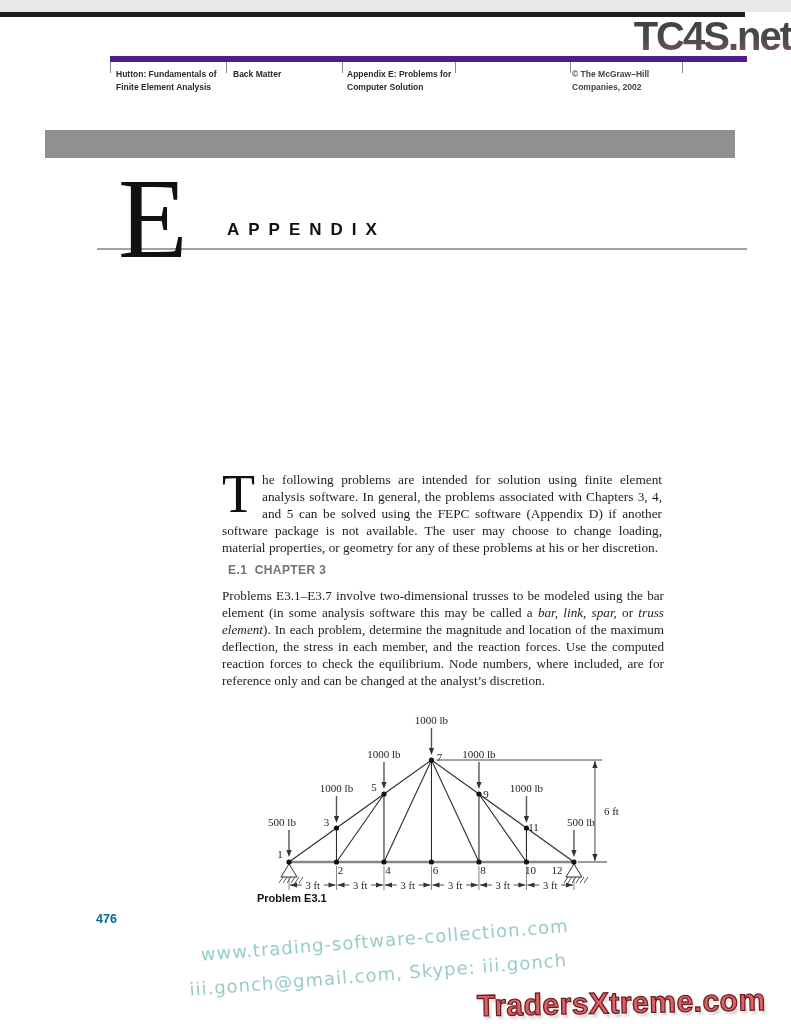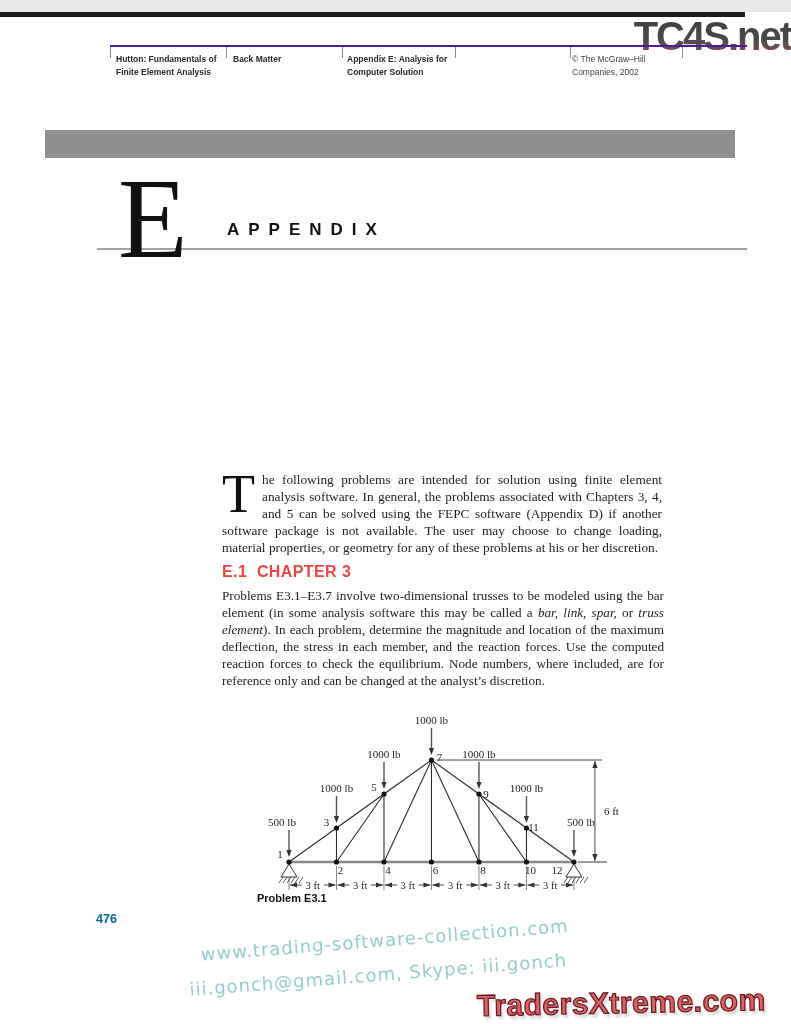--- a/index.html
+++ b/index.html
@@ -9,43 +9,43 @@
   
   .topbar{position:absolute;left:0;top:0;width:745px;height:5px;background:#1c1c1c;}
 
   
   .tc4s{position:absolute;left:583px;top:2px;width:208px;font-family:"Liberation Sans",sans-serif;
         font-weight:800;font-size:40px;letter-spacing:-2px;text-align:right;
         background:linear-gradient(180deg,#3d3d3f 0%,#4a4a4c 55%,#8a5151 95%);
         -webkit-background-clip:text;background-clip:text;color:transparent;}
 
   
-  .hdr{position:absolute;left:110px;top:33px;width:637px;border-top:2px solid #4c1d95;}
+  .hdr{position:absolute;left:110px;top:44px;width:637px;border-top:6px solid #4c1d95;}
   .hdr .tick{position:absolute;top:0;width:1px;height:11px;background:#8a8a8a;}
   .hdr .htxt{position:absolute;top:6px;font-family:"Liberation Sans",sans-serif;
              font-size:8.5px;font-weight:bold;color:#2a2a2a;line-height:1.55;}
-  .hdr .htxt.light{font-weight:normal;color:#444;}
+  .hdr .htxt.light{font-weight:bold;color:#444;}
 
   .graybar{position:absolute;left:45px;top:118px;width:690px;height:28px;background:#8f9092;}
 
   .bigE{position:absolute;left:118px;top:150px;font-family:"Liberation Serif",serif;
         font-size:114px;line-height:1;color:#111;z-index:3;}
   .appword{position:absolute;left:227px;top:208px;font-family:"Liberation Sans",sans-serif;
            font-size:17px;font-weight:bold;letter-spacing:9px;color:#111;}
   .apprule{position:absolute;left:97px;top:236px;width:650px;height:2px;background:#a3a3a3;}
 
   .title{position:absolute;left:222px;top:350px;width:430px;font-family:"Liberation Sans",sans-serif;
          font-size:30px;font-weight:bold;line-height:34px;letter-spacing:-0.3px;color:#141414;}
 
   .intro{position:absolute;left:222px;top:459px;width:440px;font-size:13.3px;line-height:17px;
          text-align:justify;color:#1d1d1d;}
   .dropcap{float:left;font-size:54px;line-height:42px;padding-right:7px;padding-top:2px;color:#111;}
 
-  .sechead{position:absolute;left:222px;top:551px;font-family:"Liberation Sans",sans-serif;
-           font-size:16px;font-weight:bold;letter-spacing:0.4px;color:#ef4444;white-space:pre;}
+  .sechead{position:absolute;left:228px;top:551px;font-family:"Liberation Sans",sans-serif;
+           font-size:12px;font-weight:bold;letter-spacing:0.4px;color:#737373;white-space:pre;}
   .secbody{position:absolute;left:222px;top:575px;width:442px;font-size:13.2px;line-height:17px;
            text-align:justify;color:#1d1d1d;}
 
   .problem{position:absolute;left:222px;top:679px;width:450px;font-size:13.2px;color:#1d1d1d;display:flex;}
   .problem .plabel{font-weight:bold;width:36px;flex:0 0 36px;}
   .sup{font-size:68%;vertical-align:super;line-height:0;}
 
   .figwrap{position:absolute;left:225px;top:698px;width:470px;height:205px;}
   .figcaption{position:absolute;left:257px;top:880px;font-family:"Liberation Sans",sans-serif;
               font-size:11px;font-weight:bold;color:#111;}
@@ -86,21 +86,21 @@
     <div class="tick" style="left:232px"></div>
     <div class="tick" style="left:345px"></div>
     <div class="tick" style="left:460px"></div>
     <div class="tick" style="left:572px"></div>
     <div class="htxt" style="left:6px">
       <div>Hutton: Fundamentals of</div>
       <div>Finite Element Analysis</div>
     </div>
     <div class="htxt" style="left:123px">Back Matter</div>
     <div class="htxt" style="left:237px">
-      <div>Appendix E: Analysis for</div>
+      <div>Appendix E: Problems for</div>
       <div>Computer Solution</div>
     </div>
     <div class="htxt light" style="left:462px">
       <div>© The McGraw–Hill</div>
       <div>Companies, 2002</div>
     </div>
   </div>
 
   <div class="graybar"></div>
 

